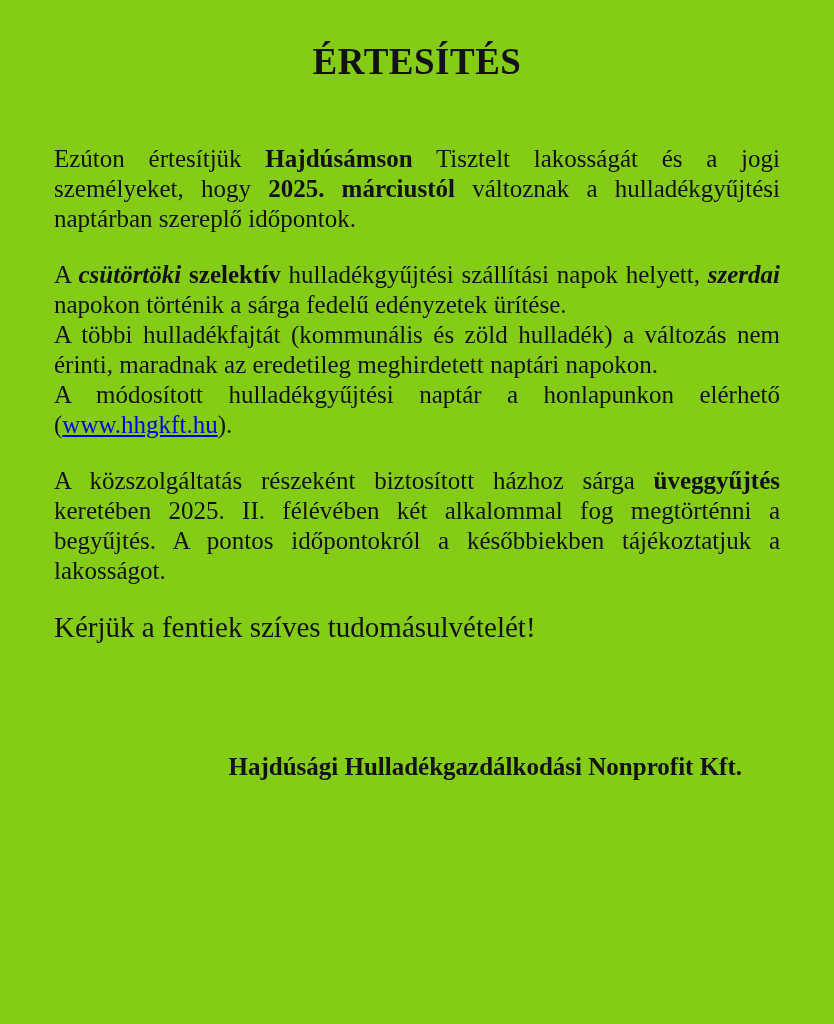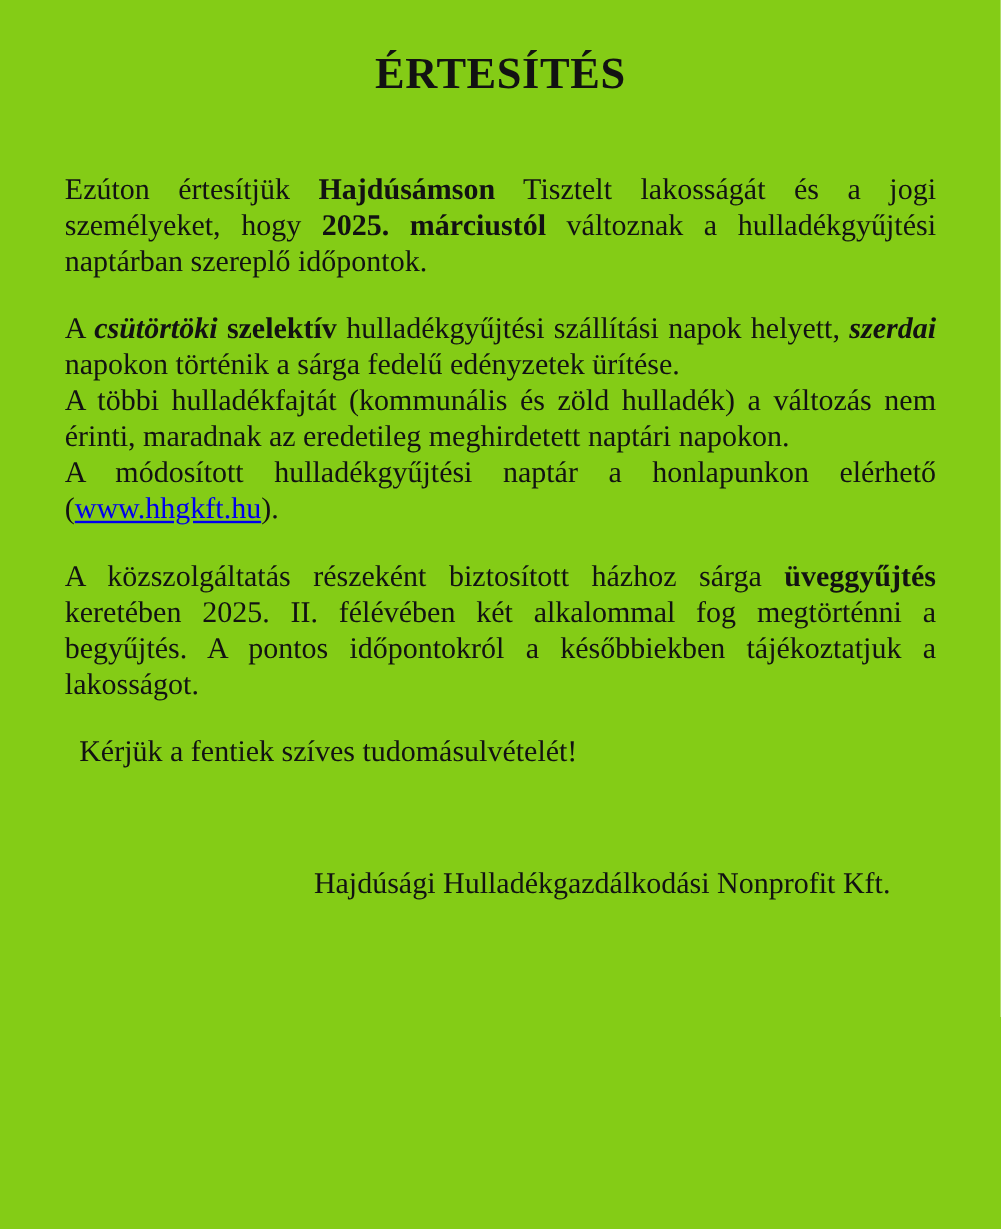--- a/index.html
+++ b/index.html
@@ -27,30 +27,30 @@
     margin: 0;
     font-size: 25px;
     line-height: 30px;
     text-align: justify;
     text-justify: inter-word;
   }
   .b { font-weight: bold; }
   .i { font-style: italic; }
   a.link { text-decoration: underline; cursor: pointer; }
   .closing {
-    margin: 12px;
-    font-size: 25px;
+    margin: 0;
+    font-size: 29px;
     line-height: 30px;
     text-align: left;
   }
   .signature {
-    margin: 80px 38px 0 0;
+    margin: 110px 38px 0 0;
     font-size: 25px;
     line-height: 30px;
-    font-weight: normal;
+    font-weight: bold;
     text-align: right;
   }
 </style>
 </head>
 <body>
 
 <div class="page">
   <h1 class="title">ÉRTESÍTÉS</h1>
 
   <div class="doc-body">

